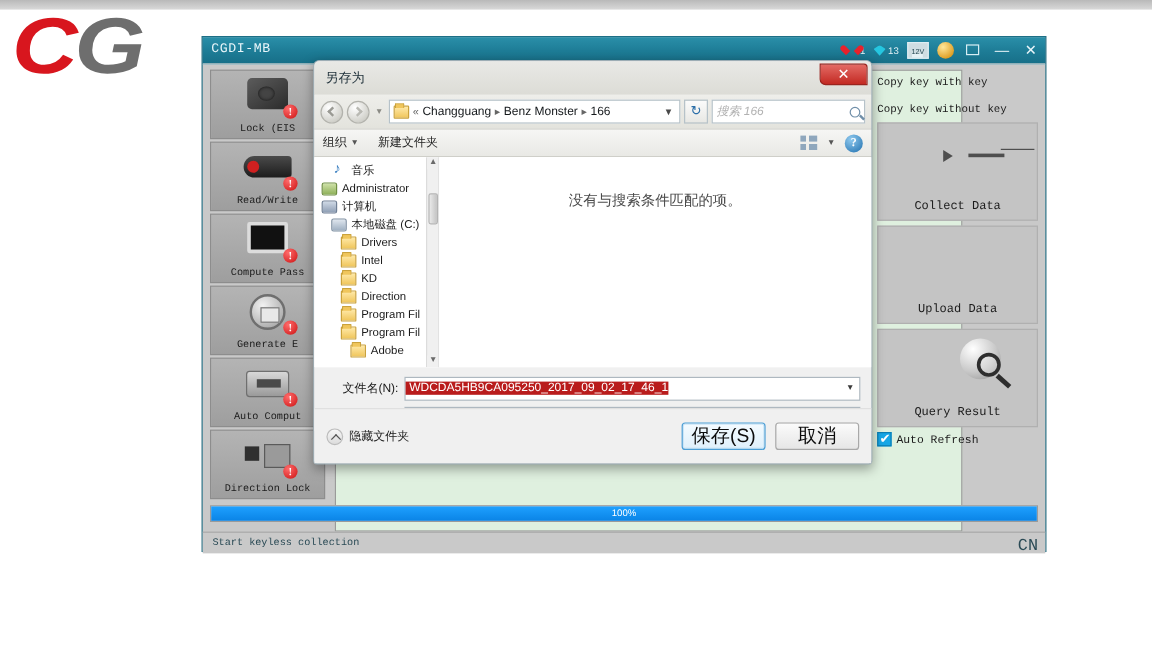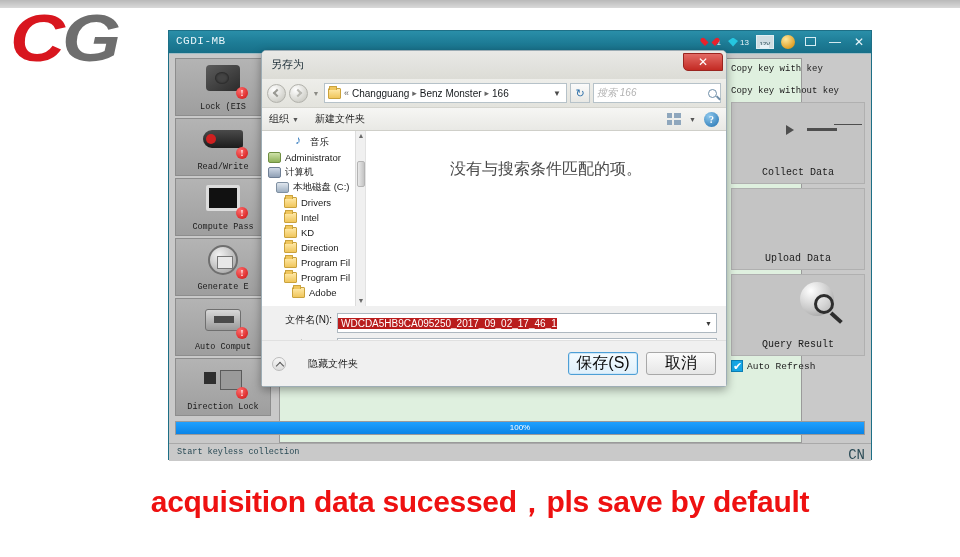--- a/index.html
+++ b/index.html
@@ -337,47 +337,47 @@
   #tree-scroll .sb-dn { bottom: 0; }
   #tree-scroll .sb-thumb {
     position: absolute; left: 1px; top: 30px; width: 8px; height: 26px;
     background: linear-gradient(to right,#e9e9e9,#c4c4c4); border: 1px solid #b4b4b4; border-radius: 2px;
   }
   #dlg-filelist {
     flex: 1; background: #ffffff; position: relative;
   }
   #empty-msg {
     position: absolute; left: 0; right: 0; top: 28px; text-align: center;
-    font-size: 16px; color: #4a4a4a;
+    font-size: 12px; color: #4a4a4a;
   }
   #dlg-fields {
     background: #f0f0f0; padding: 7px 9px 0 9px;
   }
-  .field-row { display: flex; align-items: flex-start; height: 21px; margin-bottom: 4px; }
+  .field-row { display: flex; align-items: center; height: 21px; margin-bottom: 4px; }
   .field-label { width: 66px; font-size: 10px; color: #1a1a1a; text-align: right; padding-right: 5px; }
   .field-box {
     flex: 1; height: 20px; background: #ffffff; border: 1px solid #aeb8c0;
     display: flex; align-items: center; position: relative;
   }
   .field-val {
     font-size: 10px; color: #000000; padding-left: 3px;
     white-space: nowrap; overflow: hidden;
   }
   .field-val.sel { background: #b91c1c; color: #ffffff; }
   .field-caret {
     position: absolute; right: 0; top: 0; width: 15px; height: 18px;
     display: flex; align-items: center; justify-content: center;
     font-size: 7px; color: #3a3a3a;
   }
   #dlg-footer {
     position: absolute; left: 0; right: 0; bottom: 0; height: 46px;
     background: #f0f0f0; border-top: 1px solid #e0e0e0;
     display: flex; align-items: center; padding: 0 10px;
   }
-  #hide-folders { display: flex; align-items: center; gap: 22px; font-size: 10px; color: #1a1a1a; }
+  #hide-folders { display: flex; align-items: center; gap: 5px; font-size: 10px; color: #1a1a1a; }
   .up-chev {
     width: 14px; height: 14px; border-radius: 50%;
     background: linear-gradient(to bottom,#f7f7f7,#dcdcdc); border:1px solid #bcbcbc;
     position: relative;
   }
   .up-chev::after {
     content:""; position:absolute; left:4px; top:5px;
     width:5px; height:5px; border-left:1.5px solid #555; border-top:1.5px solid #555;
     transform: rotate(45deg);
   }
@@ -550,21 +550,21 @@
       <span class="tb-item">新建文件夹</span>
       <span id="tb-right">
         <span class="view-ico"></span>
         <span class="tb-caret">▼</span>
         <span class="help-ico">?</span>
       </span>
     </div>
 
     <div id="dlg-main">
       <div id="dlg-tree">
-        <div class="tree-item" style="padding-left:31px">
+        <div class="tree-item" style="padding-left:14px">
           <span class="t-ico ico-music"></span>
           <span>音乐</span>
         </div>
         <div class="tree-item" style="padding-left:6px">
           <span class="t-ico ico-user"></span>
           <span>Administrator</span>
         </div>
         <div class="tree-item" style="padding-left:6px">
           <span class="t-ico ico-pc"></span>
           <span>计算机</span>
@@ -635,15 +635,14 @@
         <span>隐藏文件夹</span>
       </div>
       <div id="dlg-buttons">
         <div class="dlg-btn primary">保存(S)</div>
         <div class="dlg-btn">取消</div>
       </div>
     </div>
 
   </div>
 
-  <div id="caption">acquisition data sucessed，pls save by default</div>
 
 </div>
 
 </body></html>

